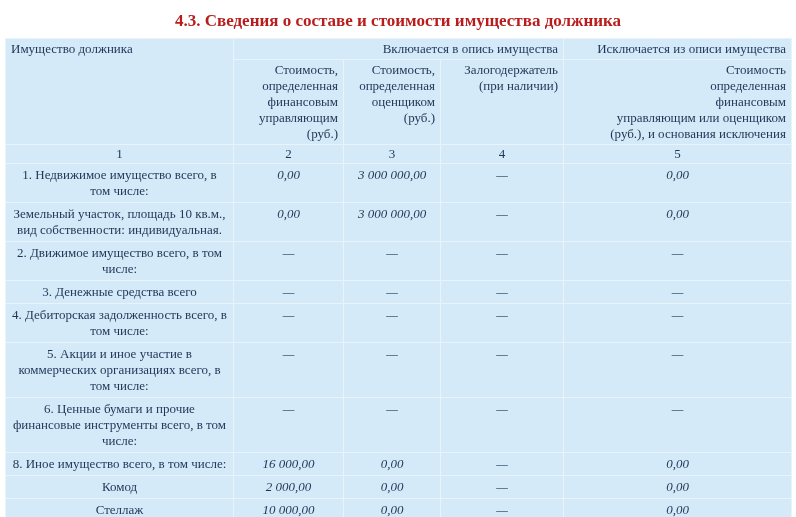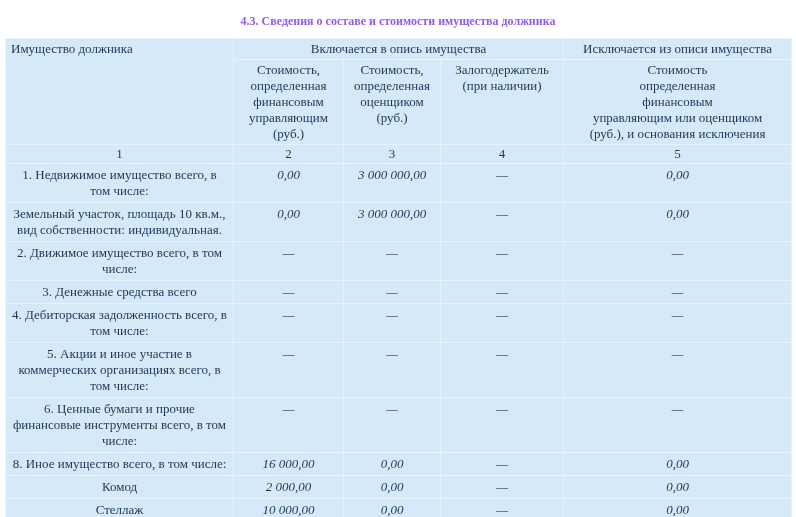--- a/index.html
+++ b/index.html
@@ -11,22 +11,22 @@
   .page {
     width: 796px;
     height: 517px;
     overflow: hidden;
     background: #ffffff;
     box-sizing: border-box;
   }
   .doc-title {
     text-align: center;
     font-weight: bold;
-    font-size: 12px;
-    color: #8b5cf6;
+    font-size: 17px;
+    color: #b91c1c;
     margin: 8px 0 0 0;
     padding-top: 2px;
     height: 28px;
     line-height: 22px;
   }
   table.prop-table {
     width: 786px;
     margin: 0 5px;
     border-collapse: collapse;
     table-layout: fixed;
@@ -45,21 +45,21 @@
     font-weight: normal;
     vertical-align: top;
     line-height: 16px;
     overflow: hidden;
   }
   .prop-table th.group-left {
     text-align: left;
     margin-left: 46px;
   }
   .prop-table th {
-    text-align: center;
+    text-align: right;
   }
   .prop-table th.prewrap {
     white-space: pre-line;
   }
   .prop-table td.colnum {
     text-align: center;
     padding-top: 1px;
     padding-bottom: 1px;
   }
   .prop-table td.name-cell {

